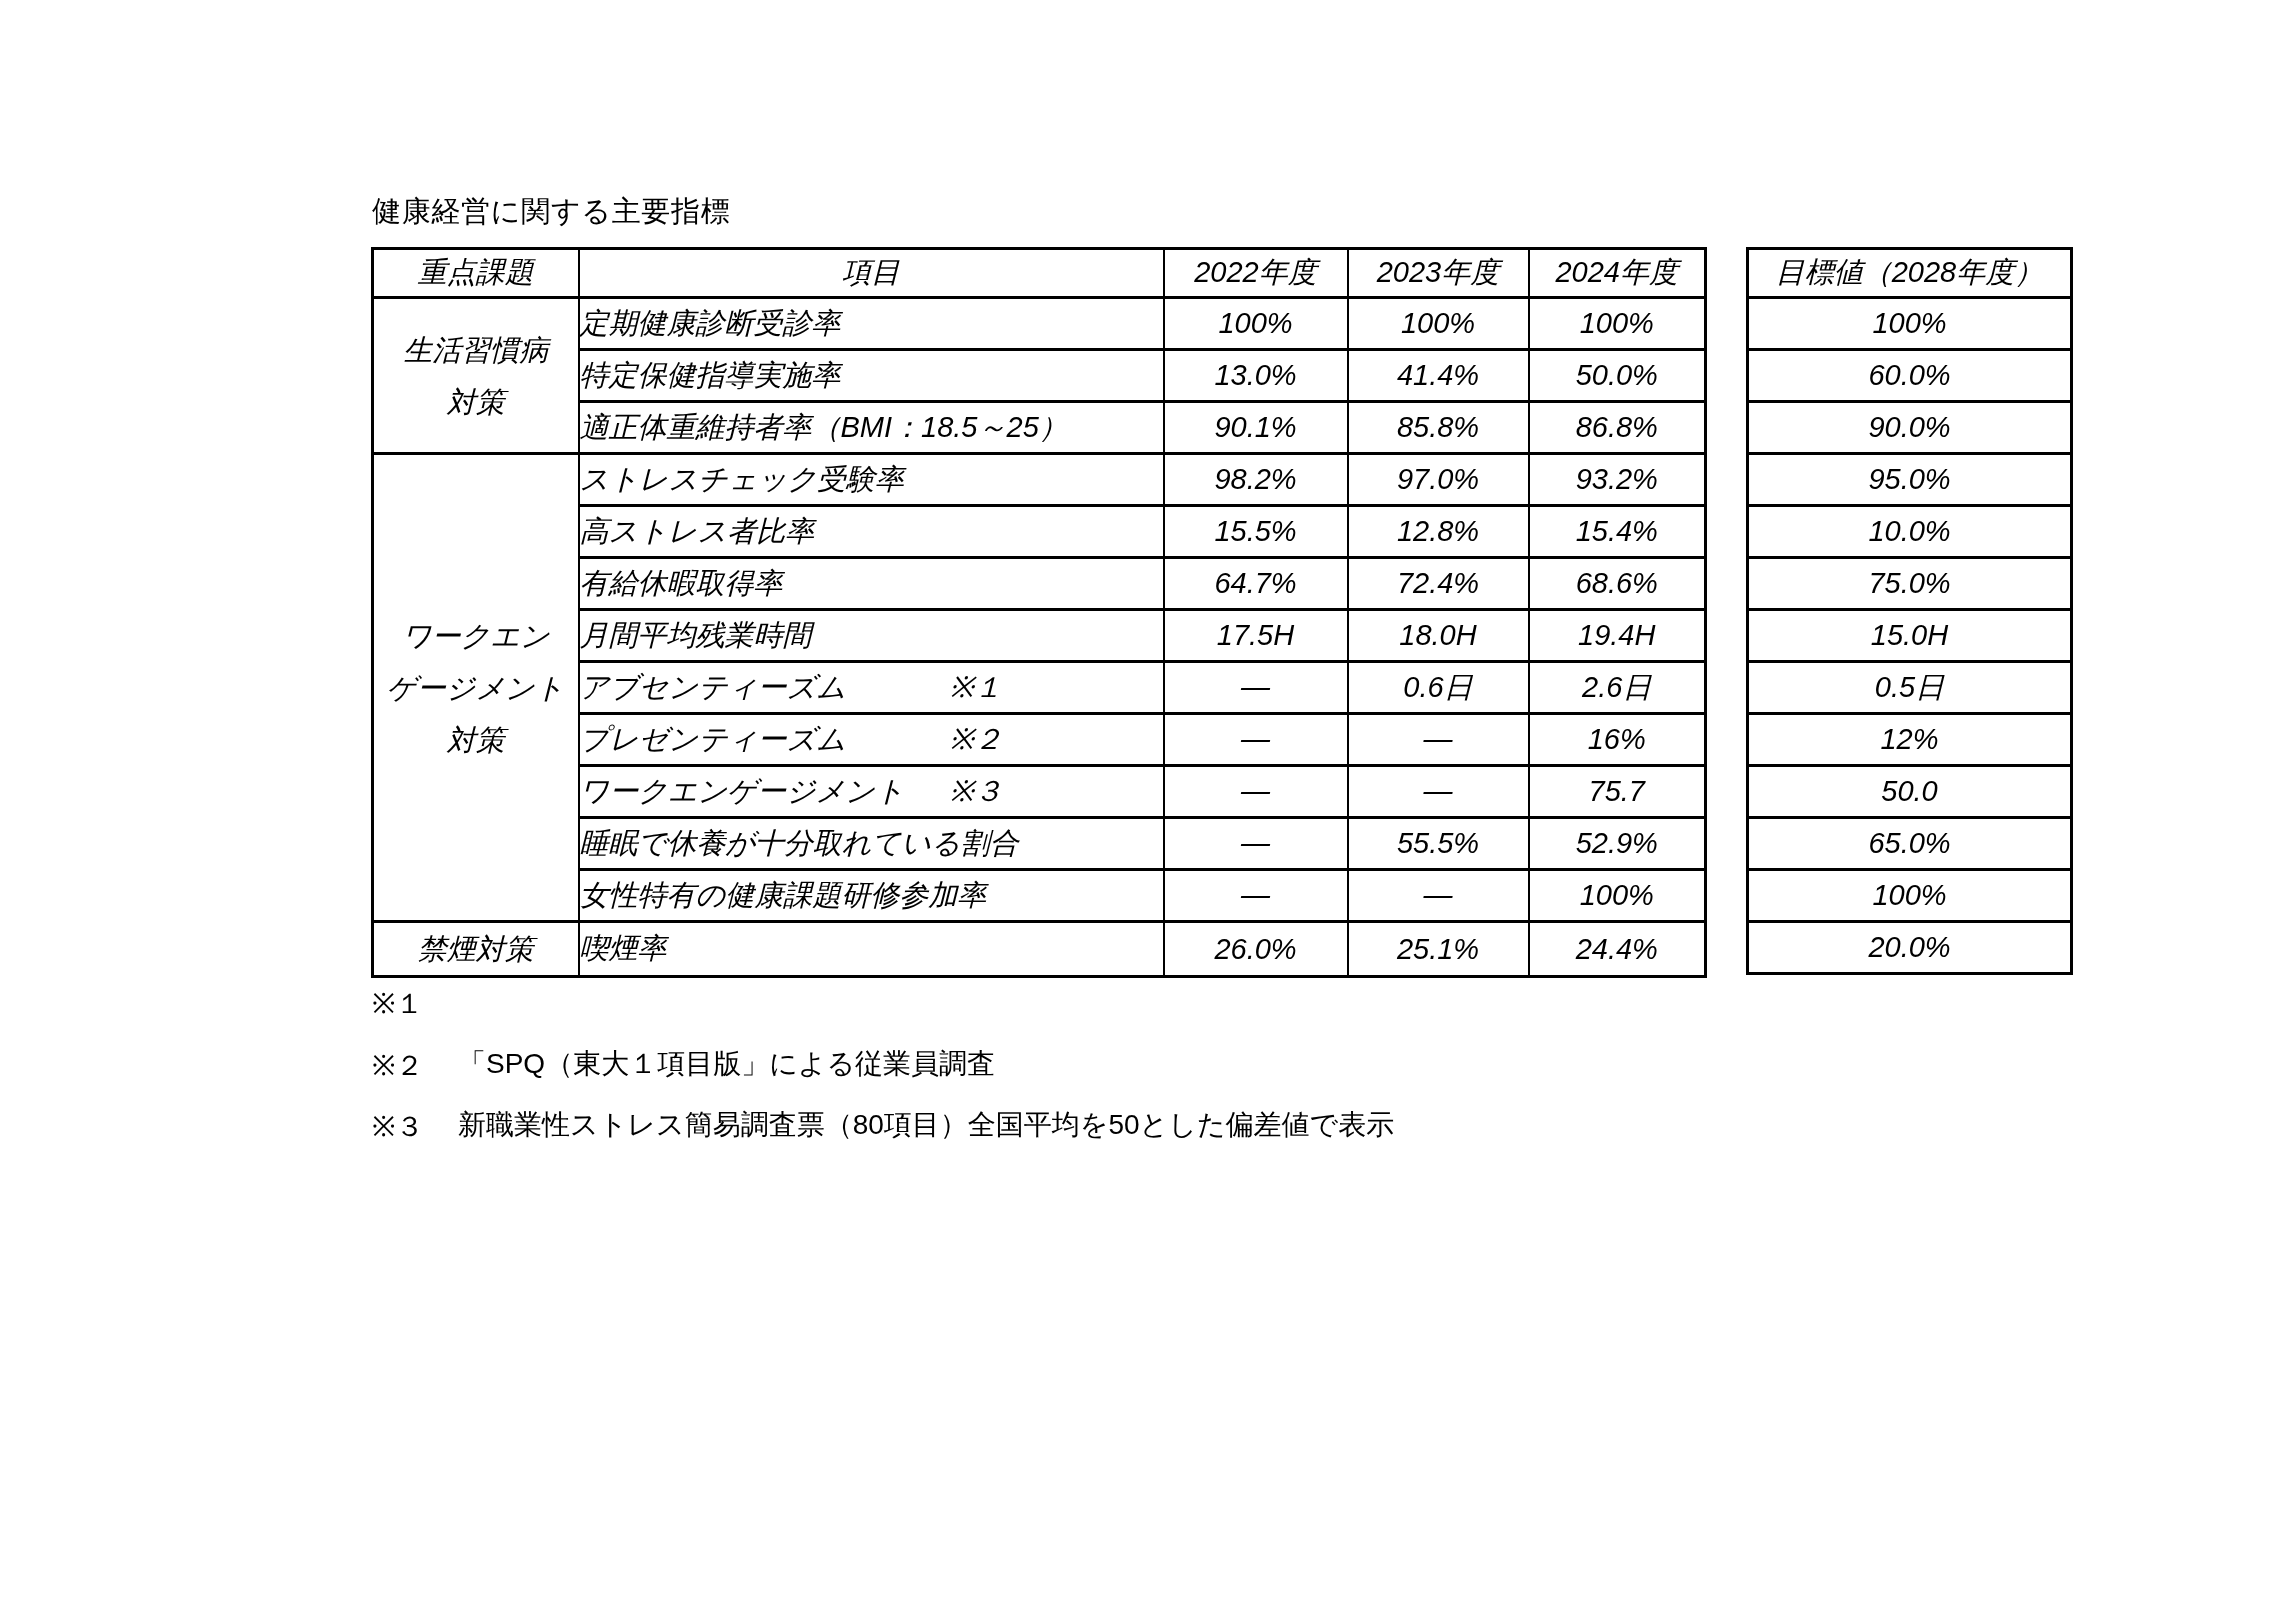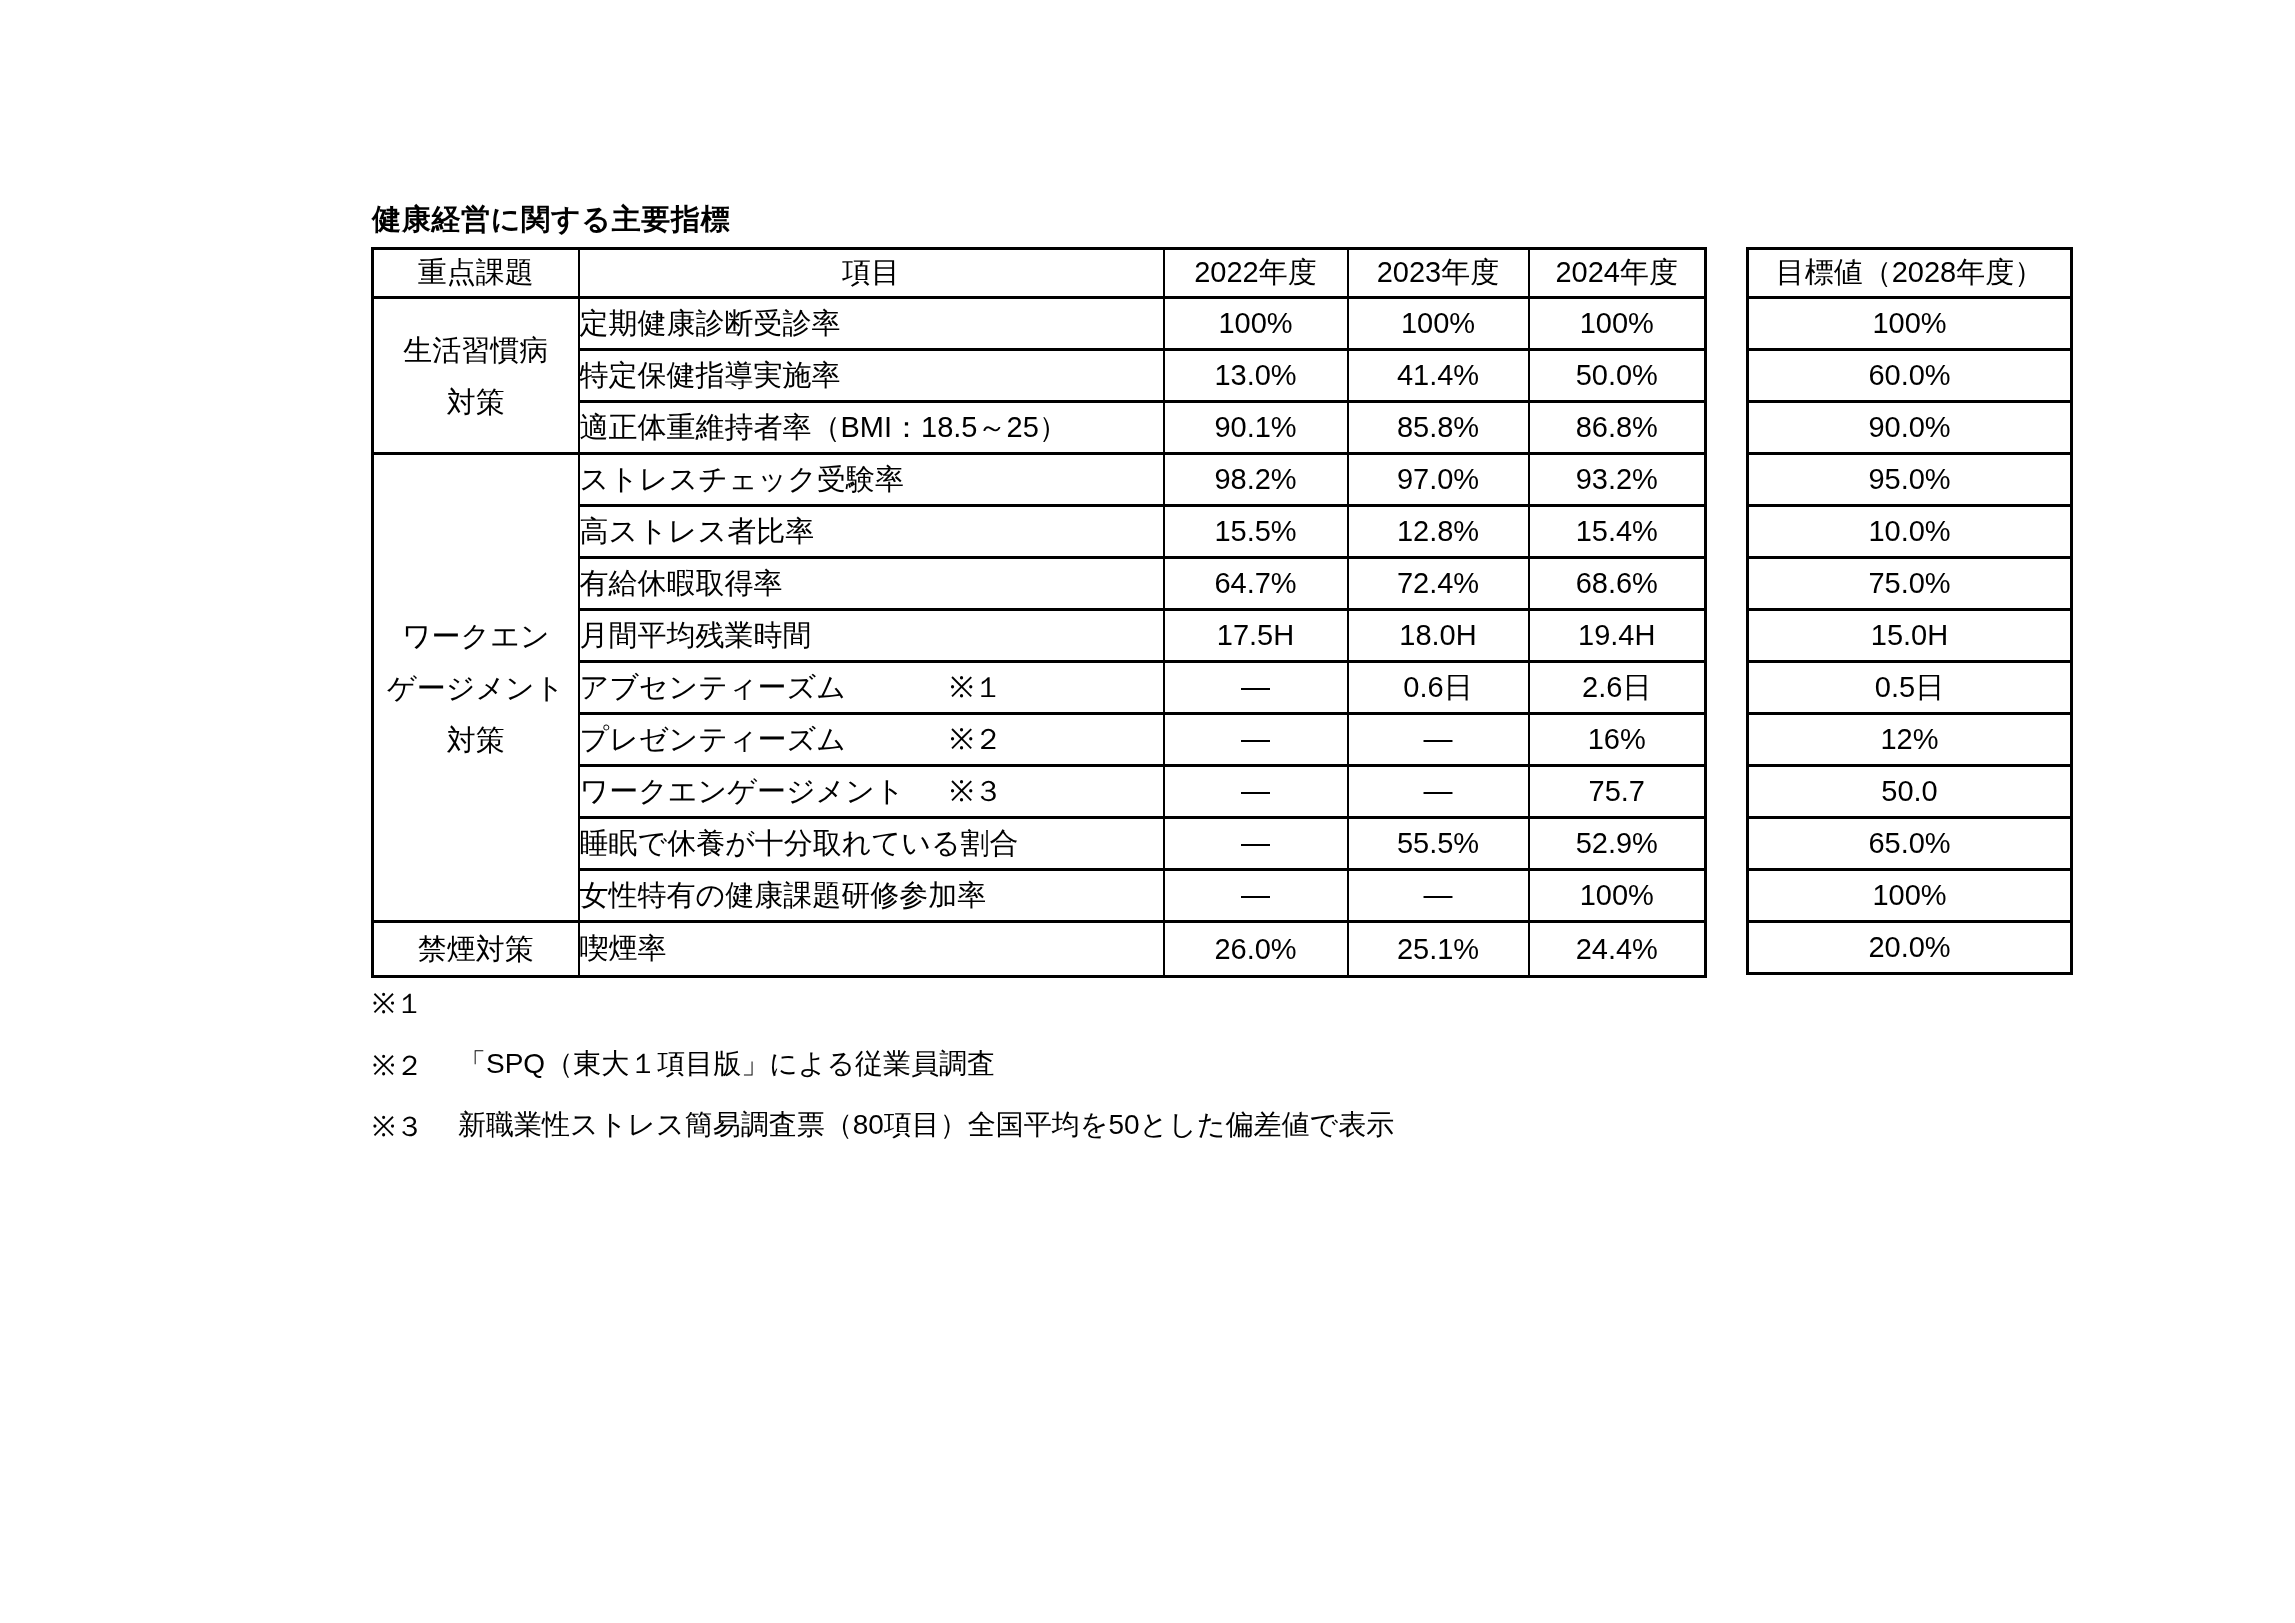--- a/index.html
+++ b/index.html
@@ -9,32 +9,33 @@
     width: 2295px;
     height: 1623px;
     position: relative;
     font-family: "Liberation Sans", sans-serif;
     color: #000000;
     overflow: hidden;
   }
   .page-title {
     position: absolute;
     left: 372px;
-    top: 200px;
+    top: 192px;
     font-size: 29px;
-    font-weight: bold;
+    font-weight: normal;
     letter-spacing: 0.7px;
     white-space: nowrap;
   }
   table.grid {
     position: absolute;
     top: 247px;
     border-collapse: collapse;
     table-layout: fixed;
     border: 3.3px solid #000;
+    font-style: italic;
   }
   table.main-table { left: 371px; width: 1332px; }
   table.goal-table { left: 1746px; width: 324px; }
   table.grid td {
     border-left: 2px solid #000;
     border-right: 2px solid #000;
     border-top: 3.9px solid #000;
     border-bottom: 3.9px solid #000;
     font-size: 29px;
     font-weight: normal;

